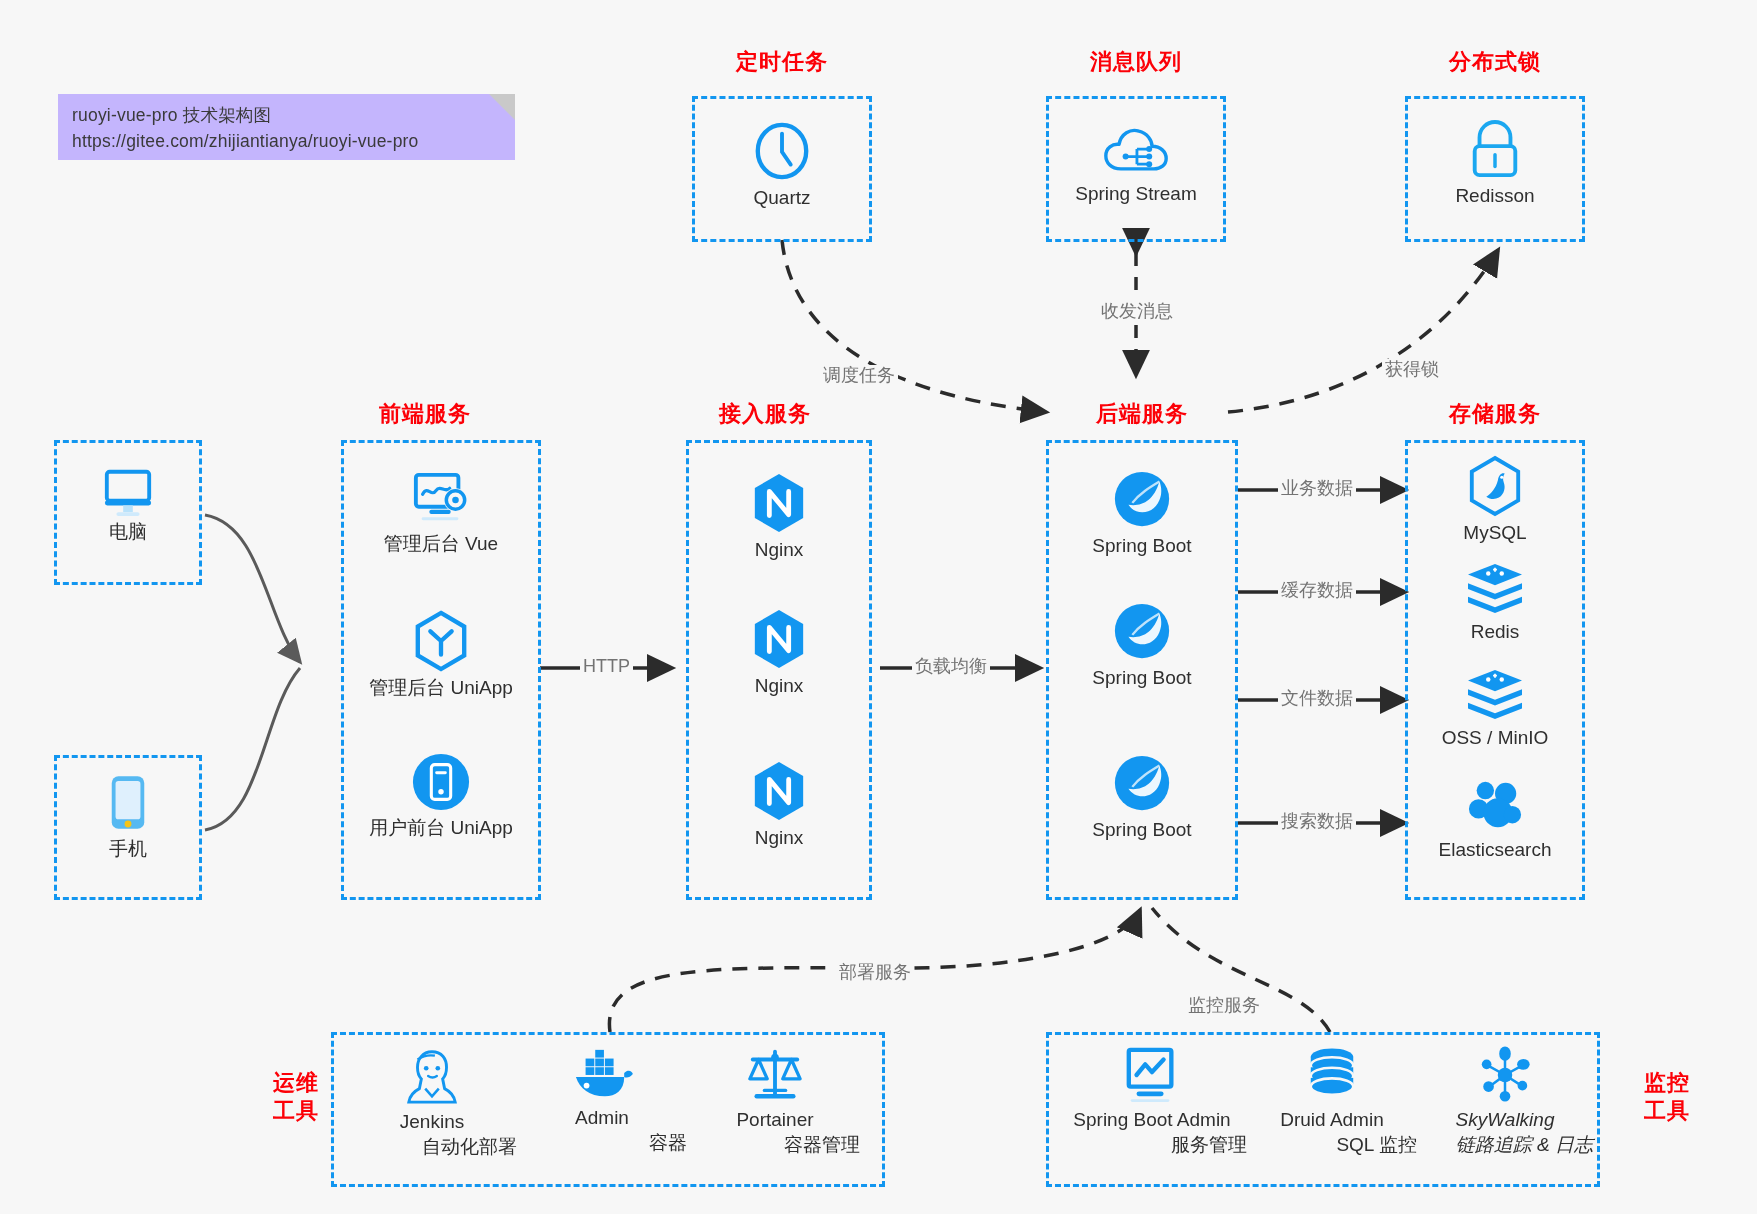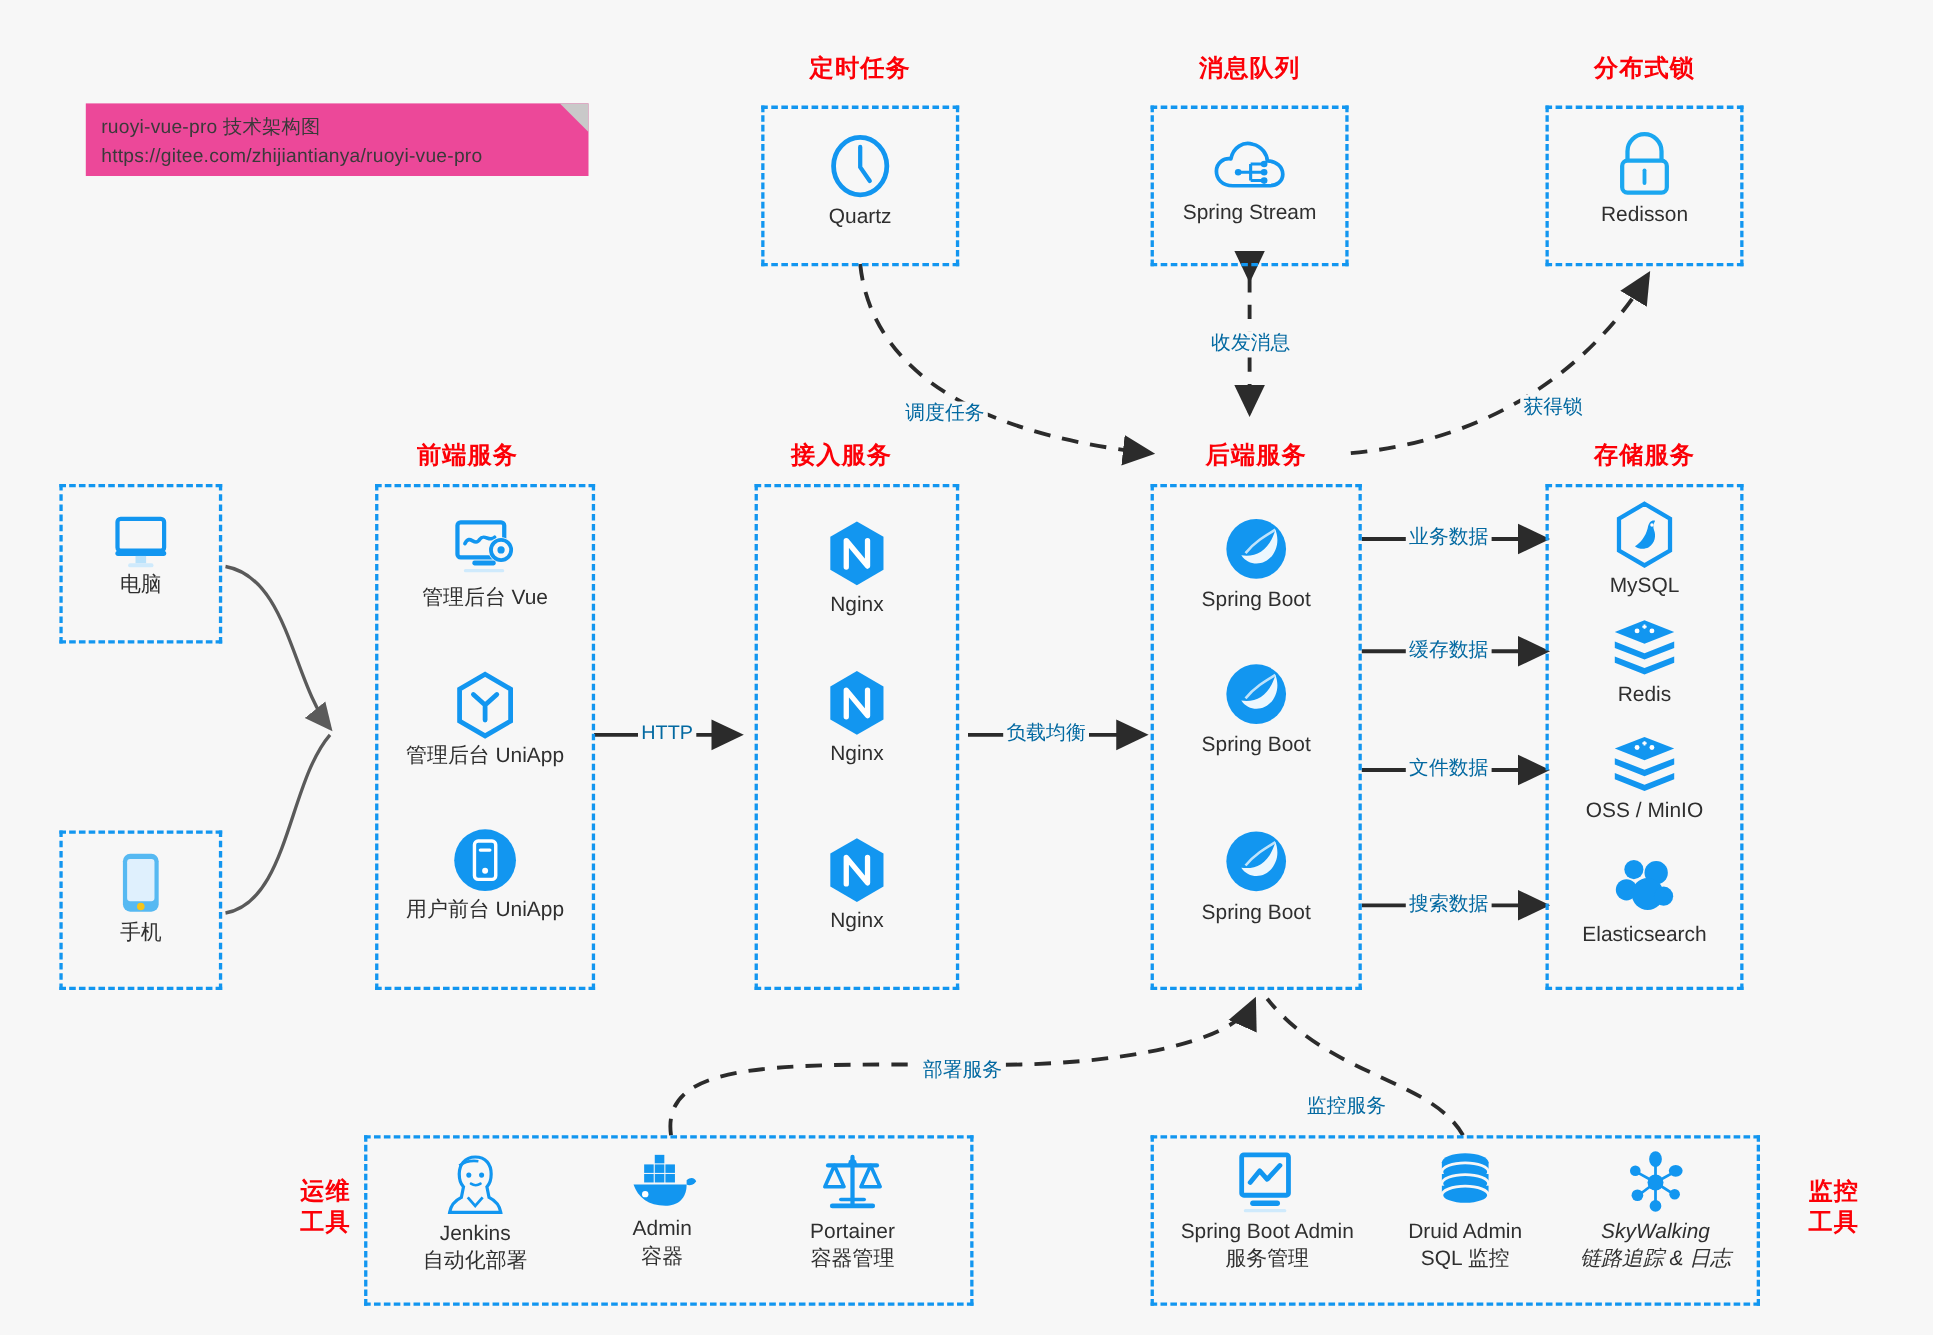--- a/index.html
+++ b/index.html
@@ -8,22 +8,21 @@
     background:#f7f7f7;
     font-family:"Liberation Sans","DejaVu Sans",sans-serif;
     position:relative;overflow:hidden;
   }
   .canvas{position:absolute;inset:0;}
   svg.wires{position:absolute;left:0;top:0;width:1757px;height:1214px;pointer-events:none;}
 
   
   .note{
     position:absolute;left:58px;top:94px;width:457px;height:66px;
-    background:#ec4899;
-    margin-left:20px;
+    background:#c4b5fd;
   }
   .note .fold{
     position:absolute;right:0;top:0;width:0;height:0;
     border-left:26px solid transparent;border-top:26px solid #c9c9c9;
   }
   .note .ln{
     position:absolute;left:14px;color:#3a3a3a;font-size:17.5px;
     letter-spacing:.2px;white-space:nowrap;
   }
   .note .ln1{top:9px;}
@@ -44,27 +43,27 @@
     box-sizing:border-box;
   }
 
   
   .node{position:absolute;text-align:center;}
   .node .cap{
     color:#2f2f2f;font-size:19px;white-space:nowrap;line-height:1.3;
     margin-top:4px;
   }
   .node .cap2{
-    color:#2f2f2f;font-size:19px;white-space:nowrap;line-height:1.3;
+    color:#2f2f2f;font-size:19px;white-space:nowrap;line-height:1.3;text-align:right;
   }
   .ico{display:block;margin:0 auto;}
 
   
   .elabel{
-    position:absolute;background:#f7f7f7;color:#0369a1;font-size:18px;
+    position:absolute;background:#f7f7f7;color:#737373;font-size:18px;
     white-space:nowrap;padding:0 3px;line-height:1.15;
   }
 </style>
 </head>
 <body>
 
 <div class="canvas">
 
   <svg class="wires" viewBox="0 0 1757 1214">
     <defs>

